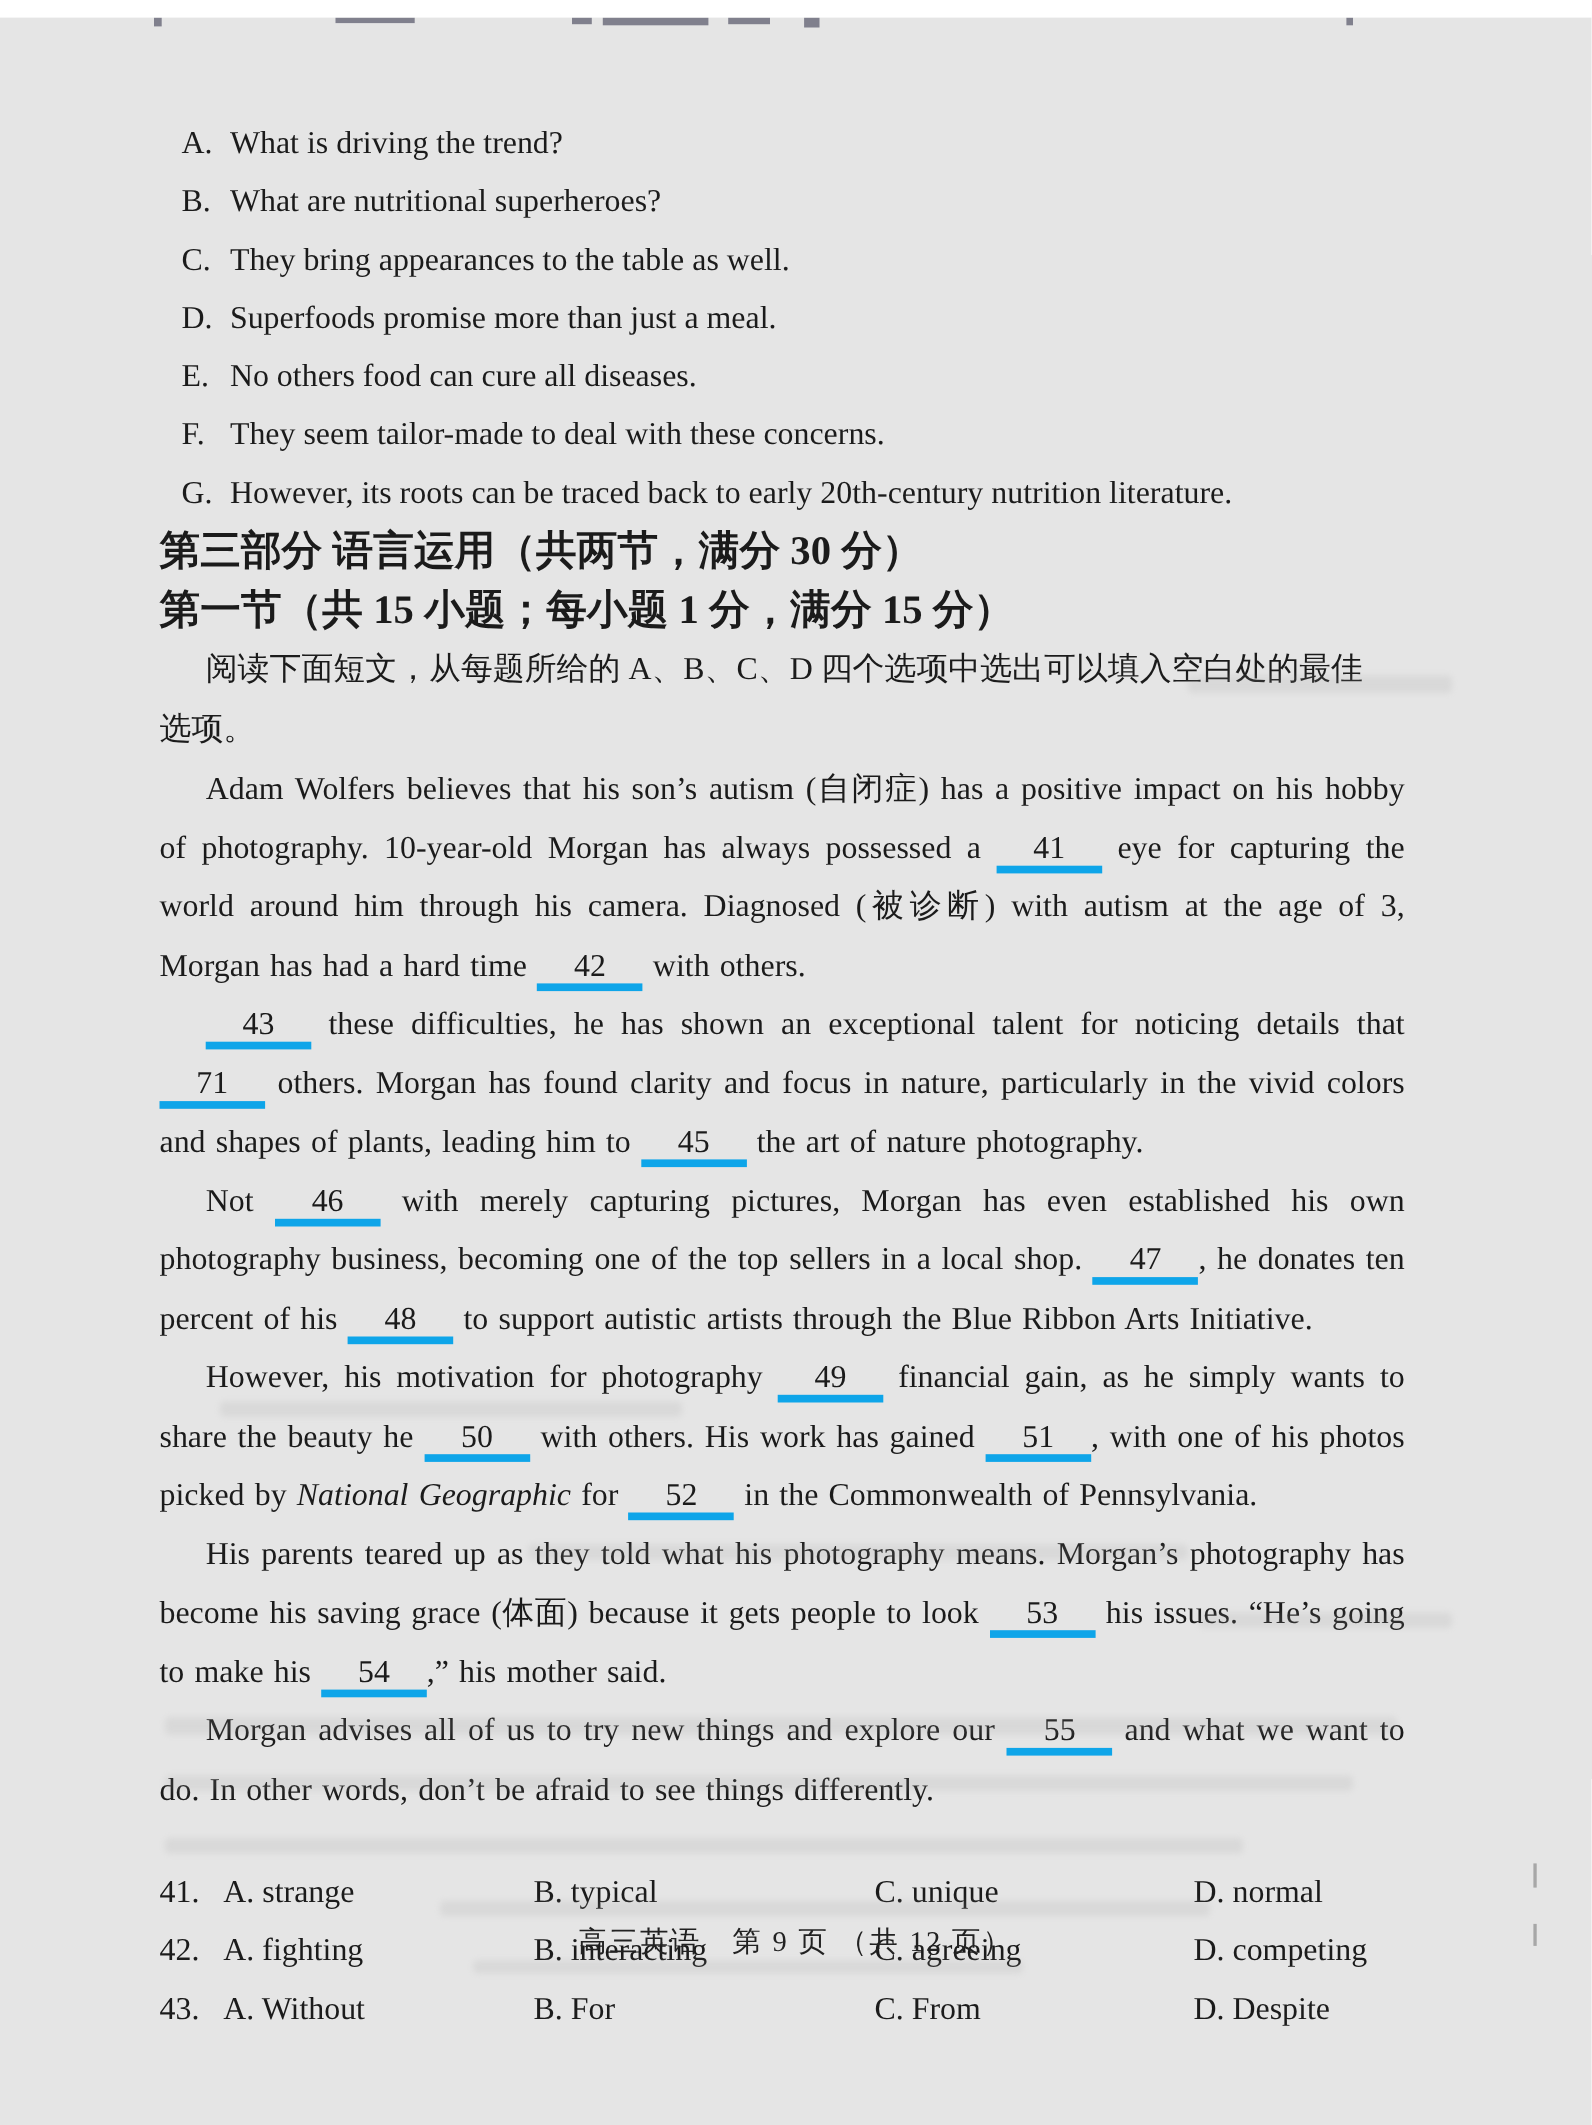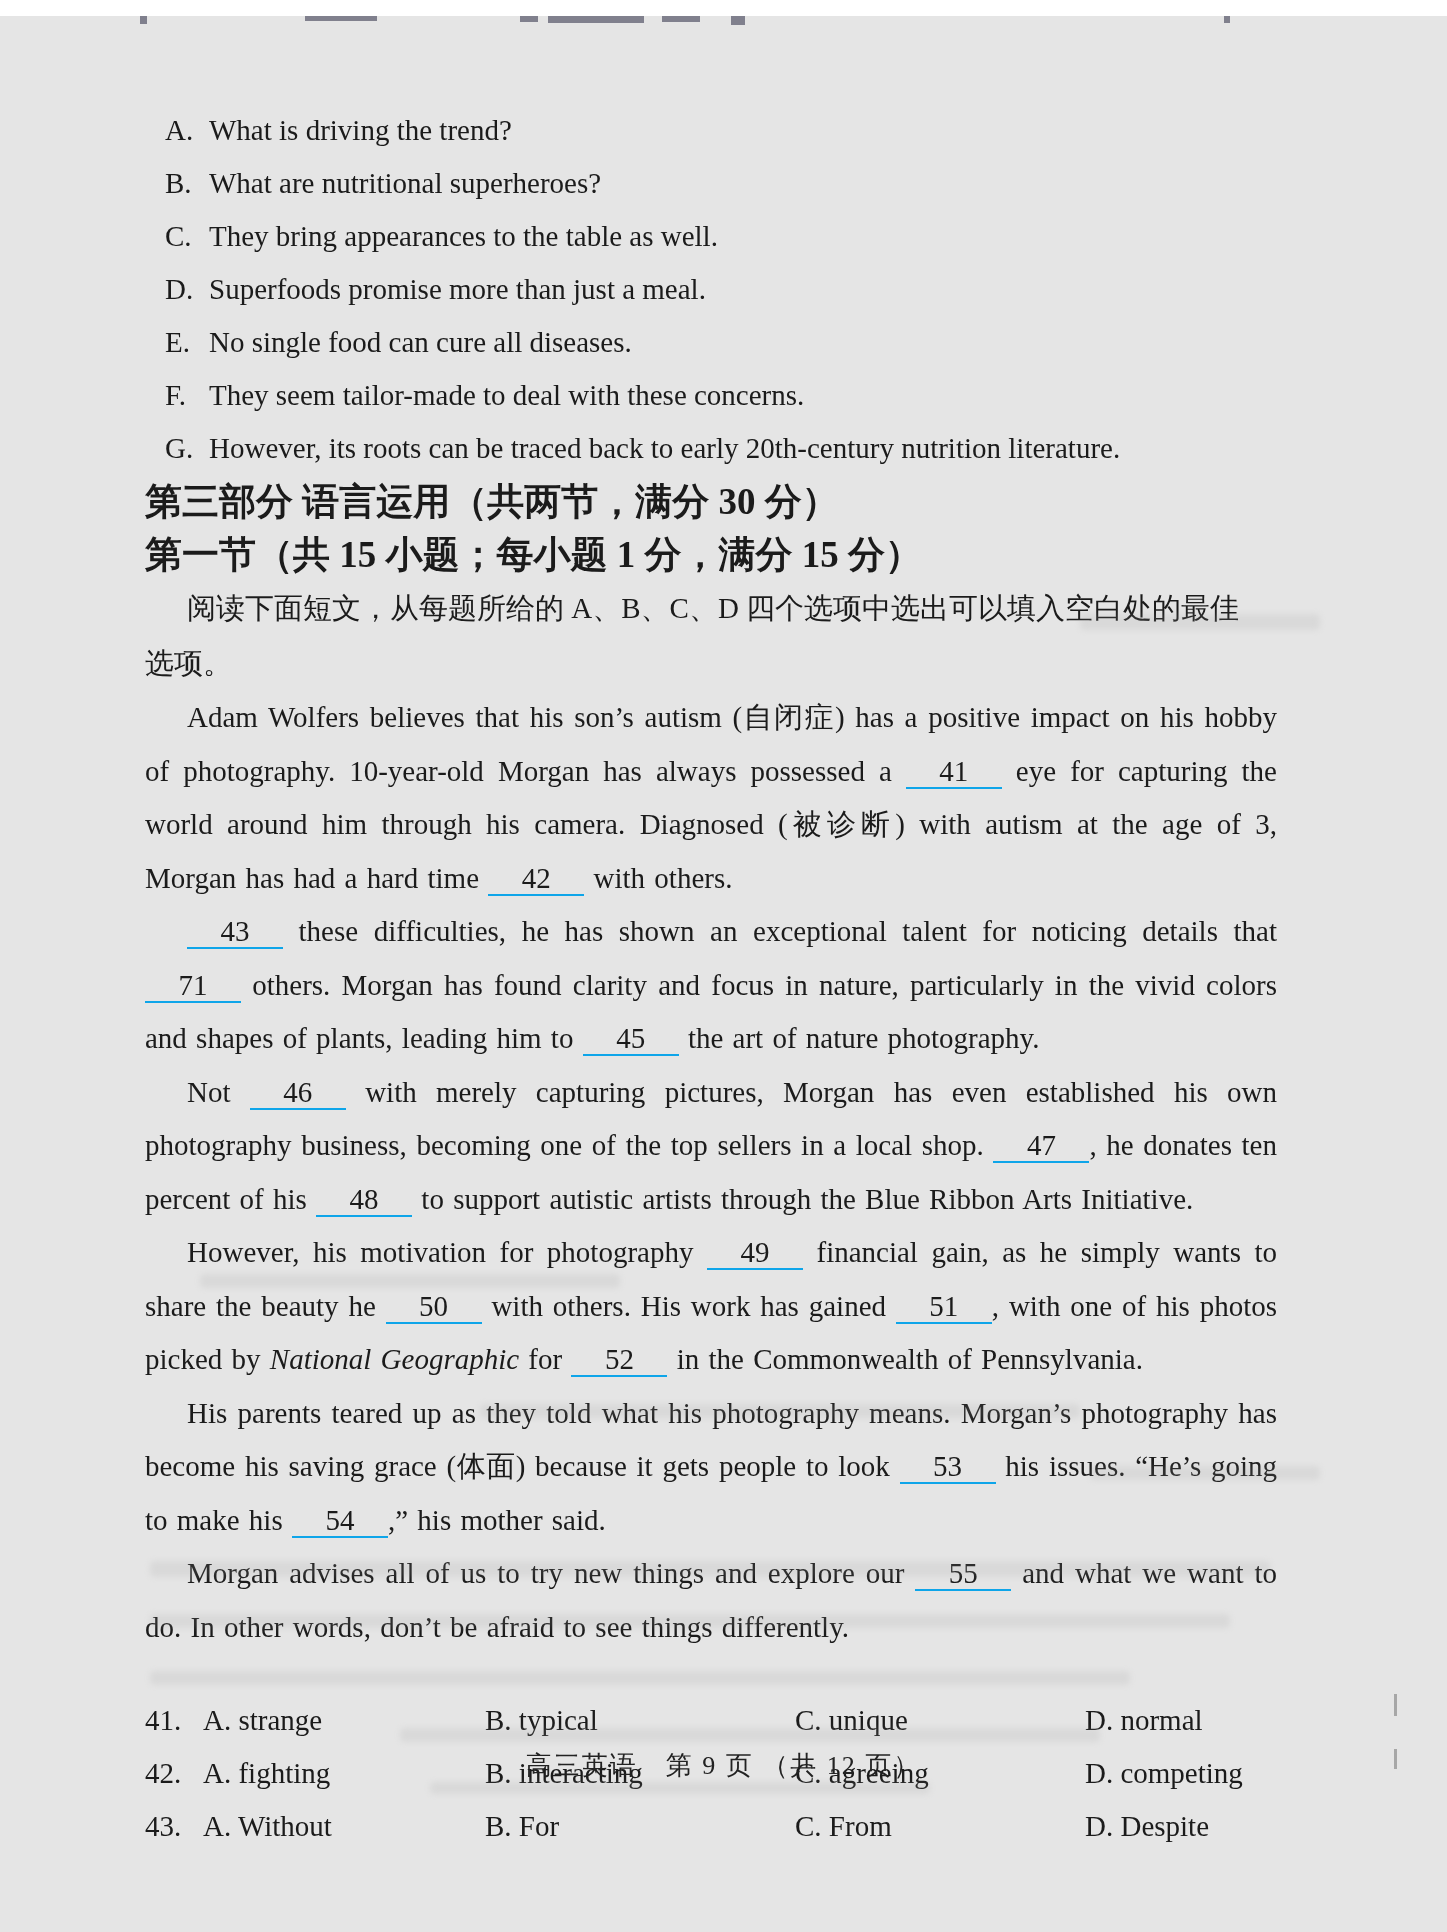--- a/index.html
+++ b/index.html
@@ -30,21 +30,21 @@
 
   
   .para {
     font-size:29px; line-height:53.5px;
     text-align:justify; text-indent:42px;
     word-spacing:2px;
   }
   .blank {
     display:inline-block; min-width:96px;
     text-align:center; text-indent:0;
-    border-bottom:2px solid #0ea5e9;
+    border-bottom:7px solid #0ea5e9;
     line-height:30px; padding:0 3px 1px;
   }
   .para em { font-style:italic; }
 
   
   .cloze-rows { margin-top:40px; }
   .cloze-row { display:flex; font-size:29px; line-height:53px; white-space:nowrap; }
   .cloze-num { width:58px;font-family:Liberation Serif, serif; }
   .cloze-opt.c0 { width:282px; }
   .cloze-opt.c1 { width:310px; }
@@ -87,21 +87,21 @@
   <div class="sidemark" style="left:1394px;top:1678px;width:3px;height:22px;"></div>
   <div class="sidemark" style="left:1394px;top:1733px;width:3px;height:20px;"></div>
 
   <div class="content">
 
     <section id="options-list">
         <div class="opt-row"><span class="opt-label">A.</span><span>What is driving the trend?</span></div>
         <div class="opt-row"><span class="opt-label">B.</span><span>What are nutritional superheroes?</span></div>
         <div class="opt-row"><span class="opt-label">C.</span><span>They bring appearances to the table as well.</span></div>
         <div class="opt-row"><span class="opt-label">D.</span><span>Superfoods promise more than just a meal.</span></div>
-        <div class="opt-row"><span class="opt-label">E.</span><span>No single food can cure all diseases.</span></div>
+        <div class="opt-row"><span class="opt-label">E.</span><span>No others food can cure all diseases.</span></div>
         <div class="opt-row"><span class="opt-label">F.</span><span>They seem tailor-made to deal with these concerns.</span></div>
         <div class="opt-row"><span class="opt-label">G.</span><span>However, its roots can be traced back to early 20th-century nutrition literature.</span></div>
       </section>
 
     <h2 class="part-heading">第三部分 语言运用（共两节，满分 30 分）</h2>
 
     <h3 class="sec-heading">第一节（共 15 小题；每小题 1 分，满分 15 分）</h3>
 
     <p class="instr line1">阅读下面短文，从每题所给的 A、B、C、D 四个选项中选出可以填入空白处的最佳</p>
     <p class="instr line2">选项。</p>

